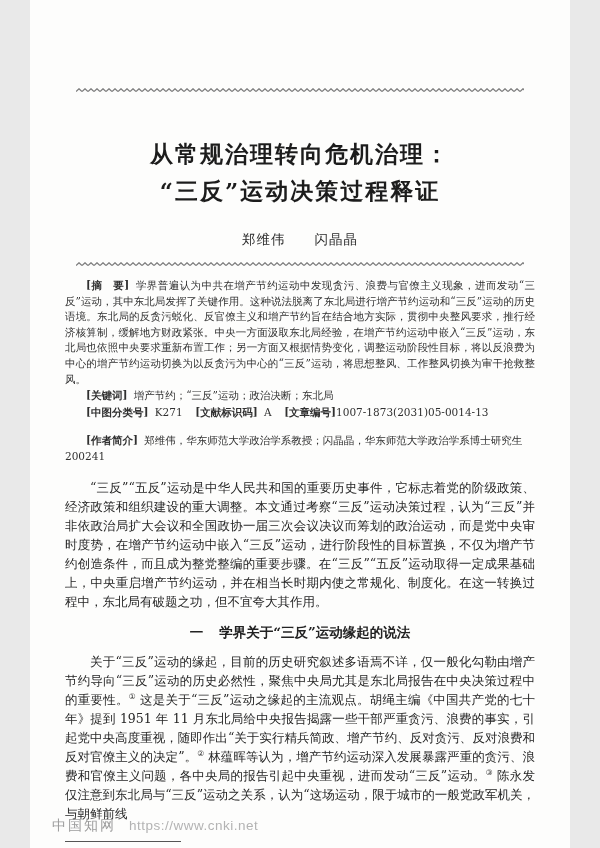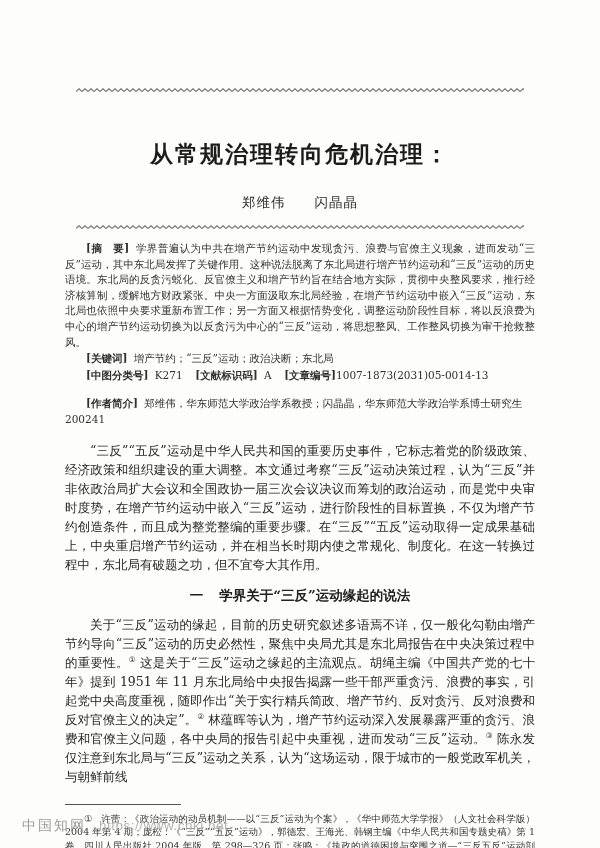--- a/index.html
+++ b/index.html
@@ -1,19 +1,19 @@
 <!DOCTYPE html>
 <html><head>
 <meta charset="utf-8">
 <style>
   html,body{margin:0;padding:0;}
   body{background:#e9e9e9;font-family:"DejaVu Serif","Liberation Serif",serif;}
   .page{
     position:relative;
-    width:600px;height:848px;
+    width:540px;height:848px;
     margin:0 auto;
     background:#fdfdfc;
     color:#262626;
     overflow:hidden;
   }
   .content{width:470px;margin:0 auto;}
   .zigzag{display:block;margin:0 auto;}
   .zigzag-top{margin-top:88px;}
   .zigzag-mid{margin-top:13px;}
   .title{
@@ -79,20 +79,21 @@
   </svg>
 
   <svg class="zigzag zigzag-top" width="448" height="5">
     <rect width="448" height="5" fill="url(#zz)"></rect>
   </svg>
 
   <div class="content">
 
     <h1 class="title">
       <span>从常规治理转向危机治理：</span><br>
+      <span>“三反”运动决策过程释证</span>
     </h1>
 
     <div class="authors">郑维伟　　闪晶晶</div>
 
     <svg class="zigzag zigzag-mid" width="448" height="5">
       <rect width="448" height="5" fill="url(#zz)"></rect>
     </svg>
 
     <div class="meta">
       <p class="abs"><span class="label">[摘　要]</span><span>学界普遍认为中共在增产节约运动中发现贪污、浪费与官僚主义现象，进而发动“三反”运动，其中东北局发挥了关键作用。这种说法脱离了东北局进行增产节约运动和“三反”运动的历史语境。东北局的反贪污蜕化、反官僚主义和增产节约旨在结合地方实际，贯彻中央整风要求，推行经济核算制，缓解地方财政紧张。中央一方面汲取东北局经验，在增产节约运动中嵌入“三反”运动，东北局也依照中央要求重新布置工作；另一方面又根据情势变化，调整运动阶段性目标，将以反浪费为中心的增产节约运动切换为以反贪污为中心的“三反”运动，将思想整风、工作整风切换为审干抢救整风。</span></p>

